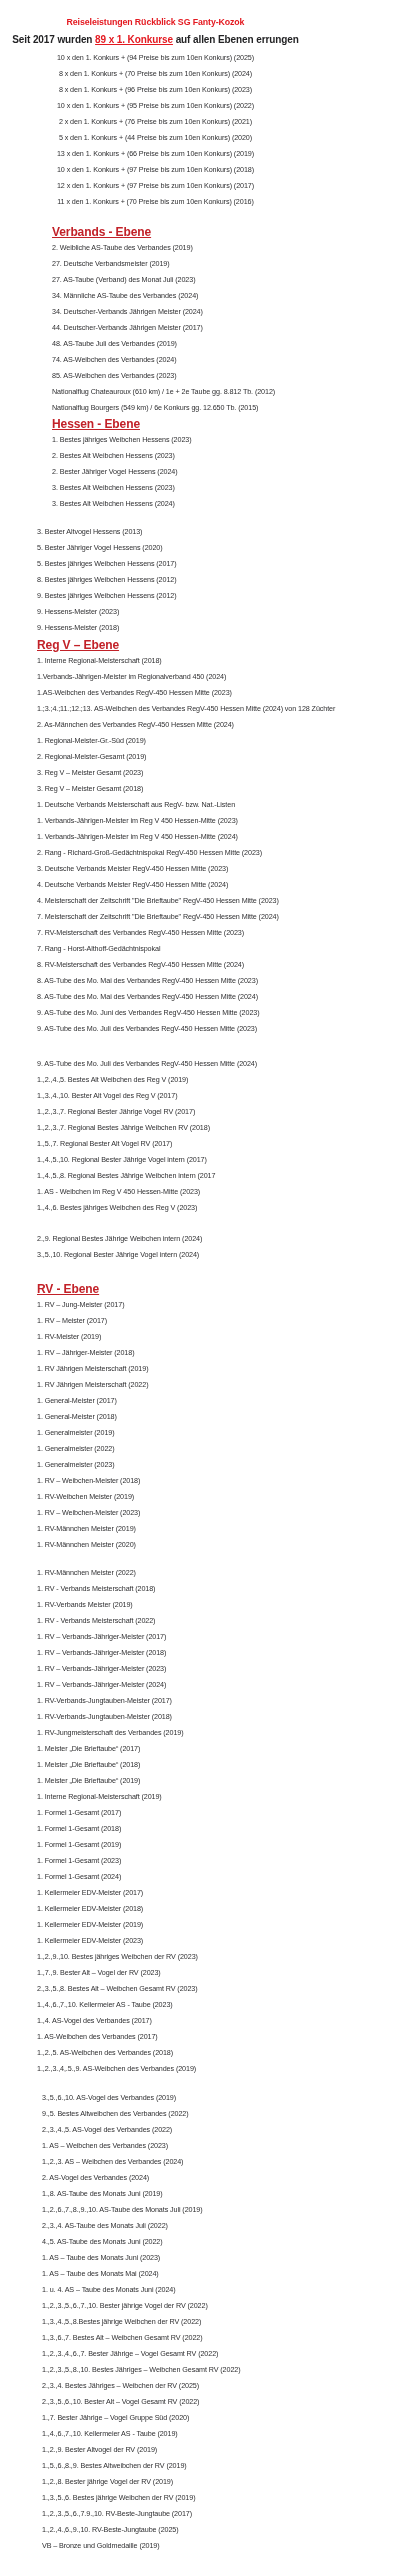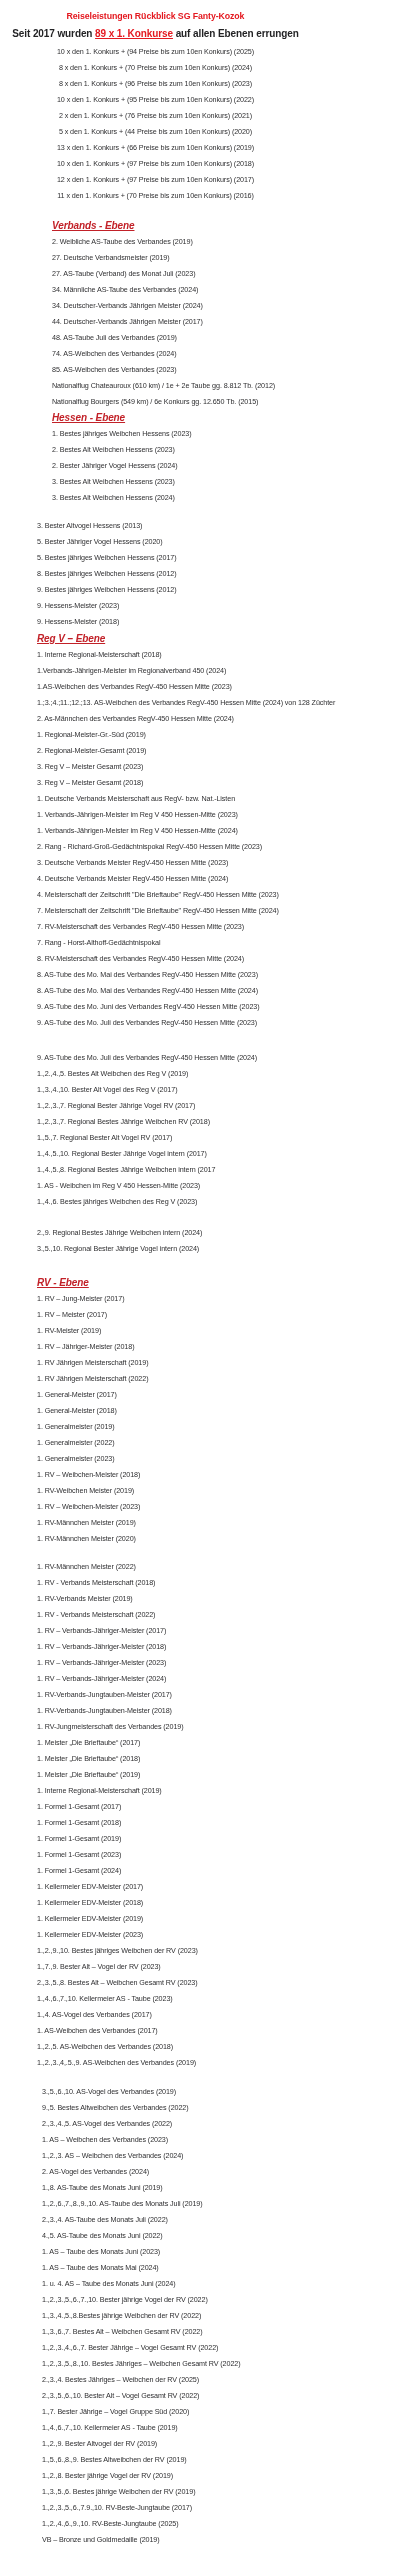--- a/index.html
+++ b/index.html
@@ -6,37 +6,37 @@
   html,body{margin:0;padding:0;background:#ffffff;}
   .page{
     position:relative;
     width:412px;
     height:2748px;
     background:#ffffff;
     overflow:hidden;
     font-family:"Liberation Sans","DejaVu Sans",sans-serif;
     color:var(--ink,#2f2f31);
   }
-  .header{width:311px;text-align:center;padding-top:10px;}
+  .header{width:311px;text-align:center;padding-top:16px;}
   .title{
     font-size:8.8px;font-weight:bold;line-height:13.4px;
     color:var(--red,#e41920);letter-spacing:-0.1px;white-space:nowrap;
   }
   .subtitle{
     font-size:10px;font-weight:bold;line-height:12.4px;margin-top:4.1px;
     color:#232325;letter-spacing:-0.1px;white-space:nowrap;
   }
   .subtitle .hl{color:var(--red,#e41920);text-decoration:underline;}
   .summary{width:311px;text-align:center;margin-top:4.1px;}
   .row{
     line-height:16px;height:16px;
     font-size:7.2px;letter-spacing:-0.1px;white-space:nowrap;
   }
   .heading{
-    font-size:10px;font-weight:bold;font-style:italic;
+    font-size:12px;font-weight:bold;
     color:var(--hred,#c22128);text-decoration:underline;
   }
   .ind-a{margin-left:52px;}
   .ind-b{margin-left:37px;}
   .ind-c{margin-left:42px;}
   .spacer{width:100%;}
 </style>
 </head>
 <body>
 

